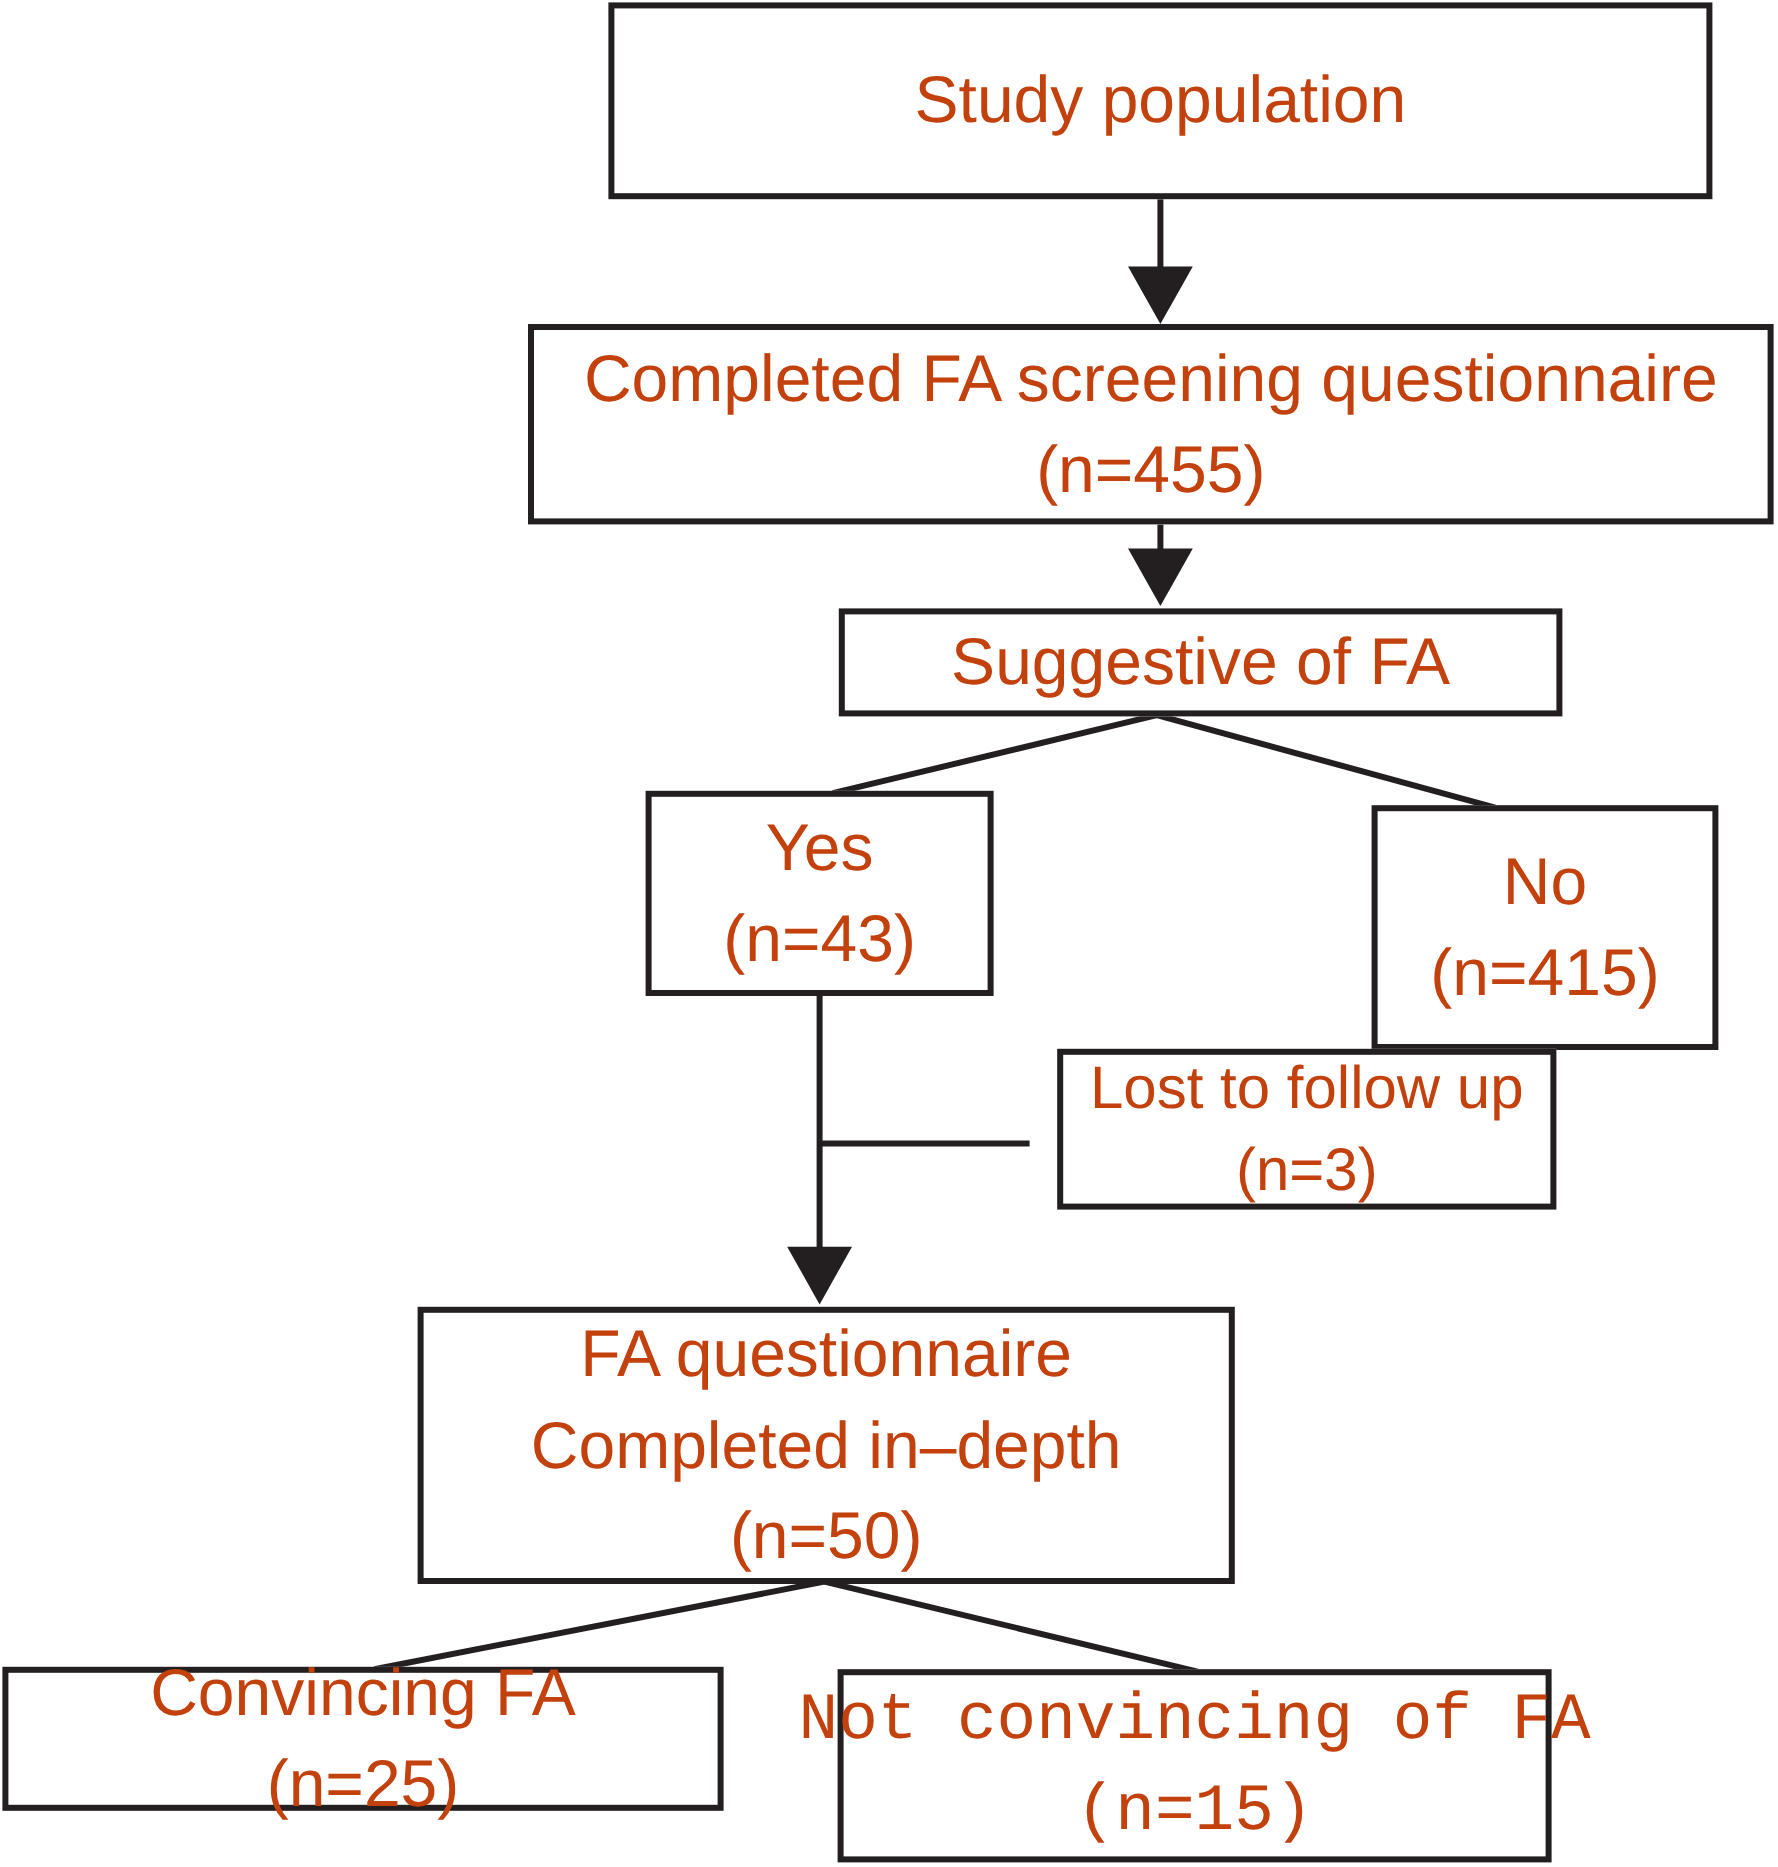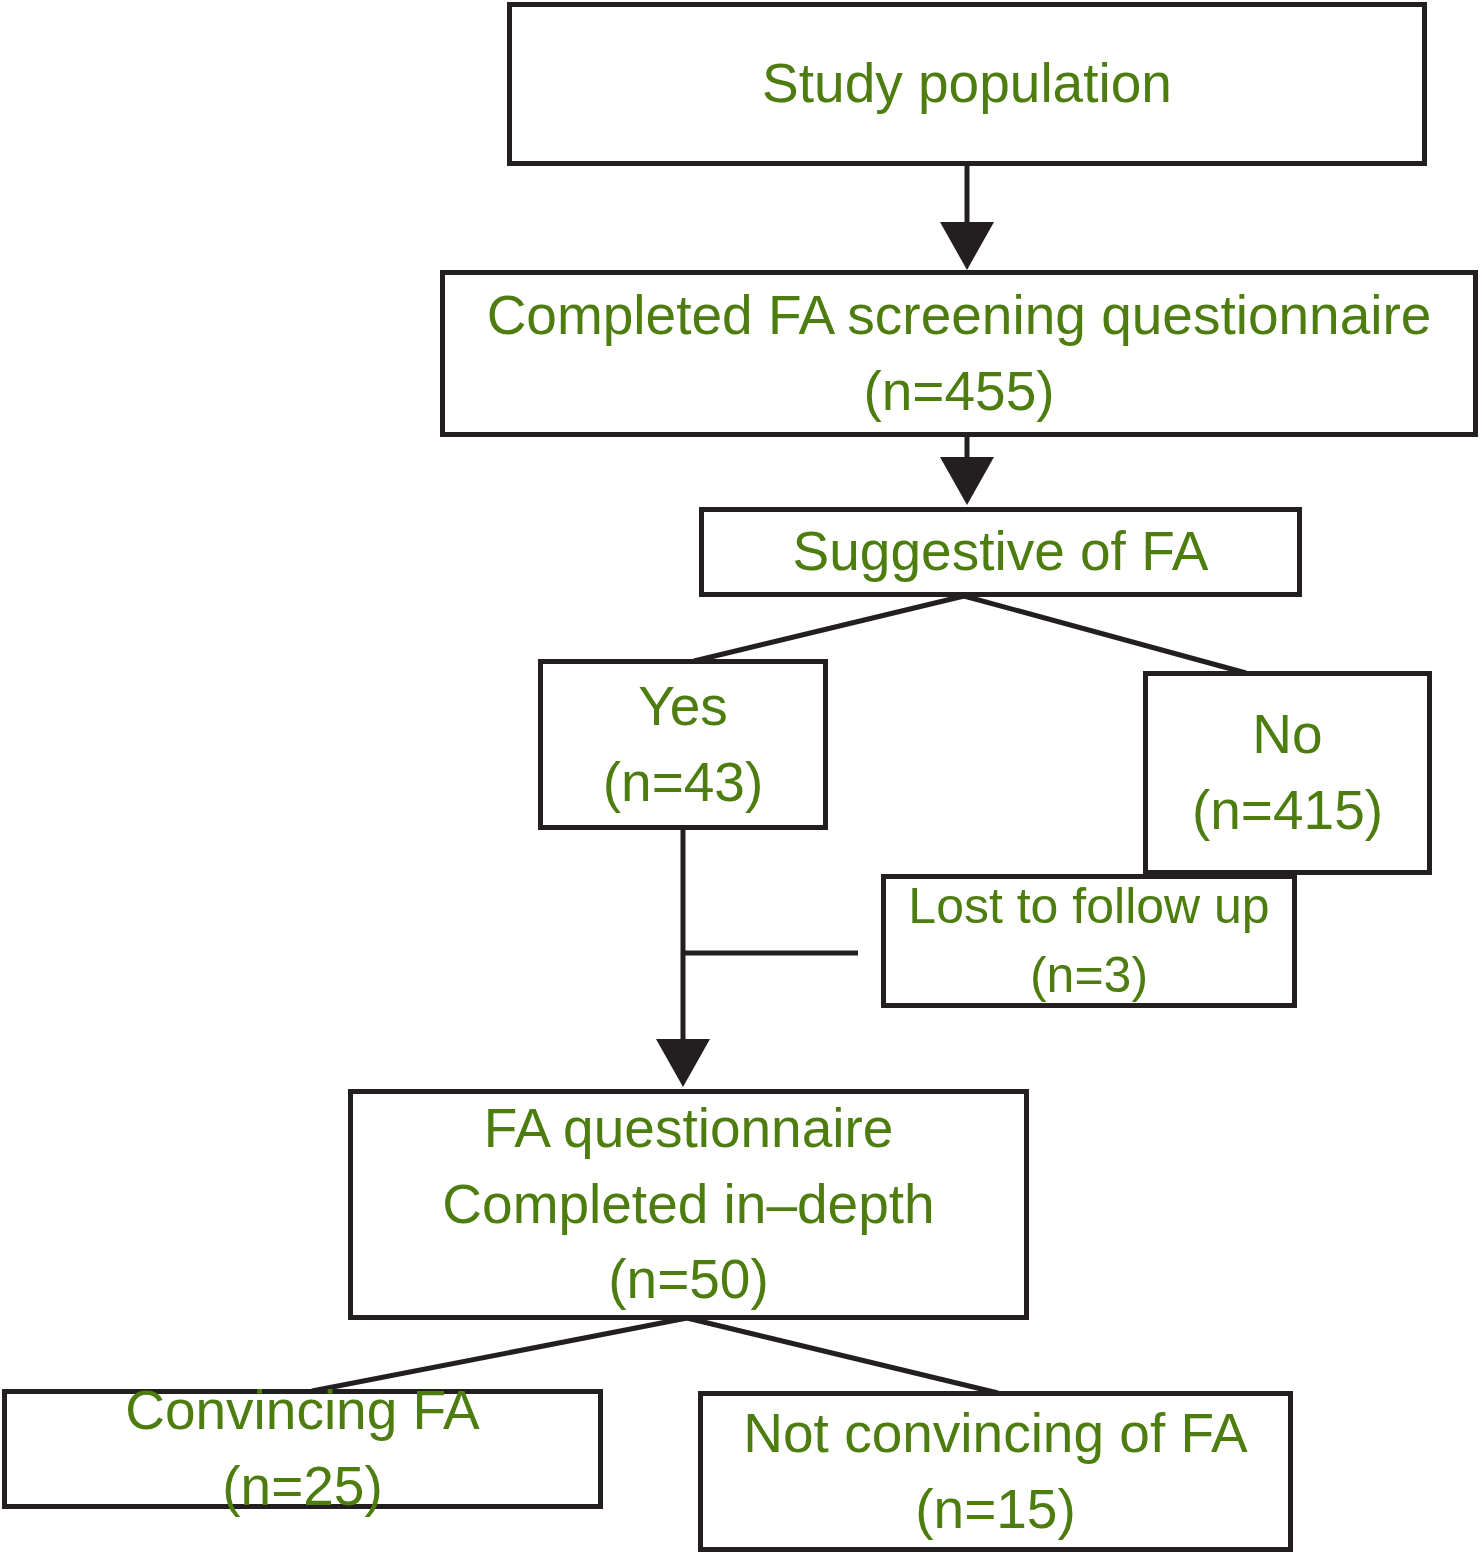--- a/index.html
+++ b/index.html
@@ -7,21 +7,21 @@
     padding: 0;
     background: #ffffff;
   }
   #canvas {
     position: relative;
     width: 1482px;
     height: 1556px;
     background: #ffffff;
     overflow: hidden;
     font-family: "Liberation Sans", "DejaVu Sans", sans-serif;
-    color: #4d7c0f;
+    color: #c2410c;
   }
   #connector-layer {
     position: absolute;
     left: 0;
     top: 0;
     width: 1482px;
     height: 1556px;
   }
   .node {
     position: absolute;
@@ -39,21 +39,21 @@
   }
   
   #node-study          { left: 507px;  top: 2px;    width: 920px;  height: 164px; }
   #node-screening      { left: 440px;  top: 270px;  width: 1038px; height: 167px; text-align: center; }
   #node-suggestive     { left: 683px;  top: 507px;  width: 603px;  height: 90px; margin-left: 16px;  }
   #node-yes            { left: 538px;  top: 659px;  width: 290px;  height: 171px; }
   #node-no             { left: 1143px; top: 671px;  width: 289px;  height: 204px; }
   #node-lost           { left: 858px;  top: 874px;  width: 416px;  height: 134px; font-size: 50px; margin-left: 23px; }
   #node-in-depth       { left: 348px;  top: 1089px; width: 681px;  height: 231px; }
   #node-convincing     { left: 2px;    top: 1389px; width: 601px;  height: 120px; }
-  #node-not-convincing { left: 698px;  top: 1391px; width: 595px;  height: 161px; }
+  #node-not-convincing { left: 698px;  top: 1391px; width: 595px;  height: 161px; font-family: Liberation Mono, monospace; }
 </style>
 </head>
 <body>
 
 <div id="canvas">
 
   <svg id="connector-layer" viewBox="0 0 1482 1556" xmlns="http://www.w3.org/2000/svg">
 
     <line x1="967" y1="166" x2="967" y2="232" stroke="#231f20" stroke-width="5"></line>
     <polygon points="967,270 940,222 994,222" fill="#231f20"></polygon>

